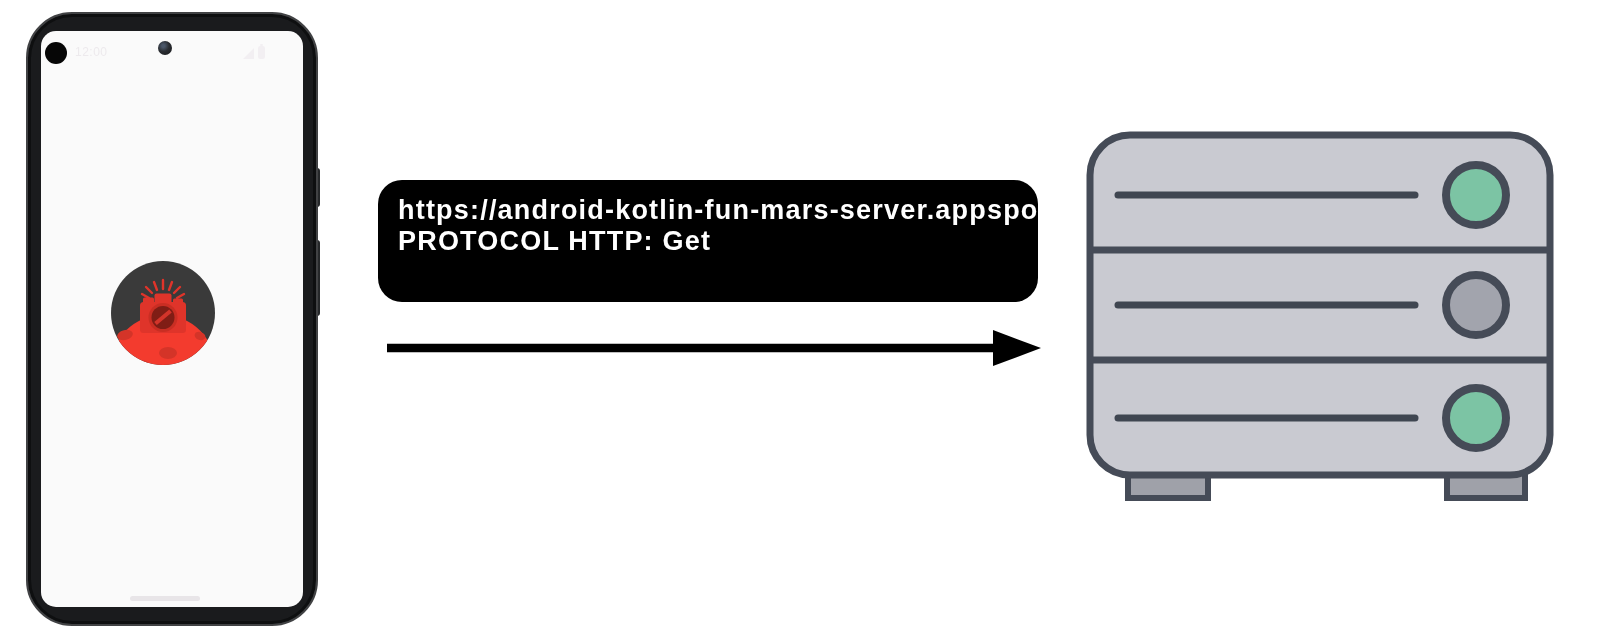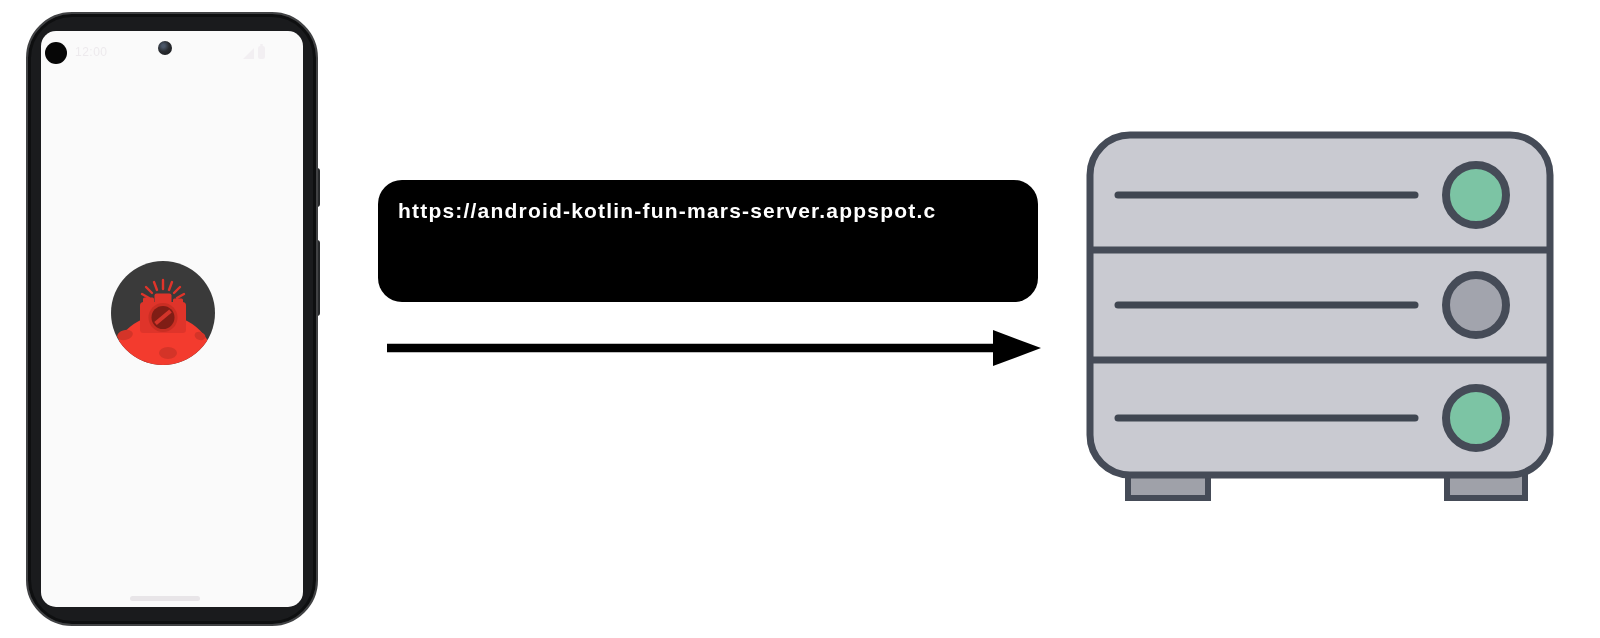--- a/index.html
+++ b/index.html
@@ -30,21 +30,21 @@
   .status-right{position:absolute;left:202px;top:15px;display:flex;gap:4px;align-items:flex-end;}
   .signal-shape{width:0;height:0;border-left:11px solid transparent;border-bottom:11px solid #f2eff2;}
   .battery-shape{width:7px;height:13px;background:#f2eff2;border-radius:2px;position:relative;}
   .battery-shape::before{content:"";position:absolute;left:2px;top:-2px;width:3px;height:2px;background:#f2eff2;border-radius:1px;}
   .app-icon{position:absolute;left:70px;top:230px;width:104px;height:104px;}
   .home-pill{position:absolute;left:89px;top:565px;width:70px;height:5px;border-radius:3px;background:#e8e5e8;}
   
   .bubble{
     position:absolute;left:378px;top:180px;width:660px;height:122px;box-sizing:border-box;
     background:#000000;border-radius:24px;padding:15px 20px;
-    color:#ffffff;font-weight:700;font-size:21px;line-height:31px;letter-spacing:1.2px;
+    color:#ffffff;font-weight:700;font-size:27px;line-height:31px;letter-spacing:1.2px;
   }
   .bubble div{white-space:nowrap;}
   
   .arrow-svg{position:absolute;left:385px;top:327px;}
   
   .server-svg{position:absolute;left:1078px;top:128px;}
 </style>
 </head>
 <body>
 
@@ -100,20 +100,21 @@
           </g>
         </svg>
 
         <div class="home-pill"></div>
       </div>
     </div>
   </div>
 
   <div class="bubble" title="https://android-kotlin-fun-mars-server.appspot.com/photos">
     <div>https://android-kotlin-fun-mars-server.appspot.c</div>
+    <div>PROTOCOL HTTP: Get</div>
   </div>
 
   <svg class="arrow-svg" width="660" height="42" viewBox="0 0 660 42">
     <line x1="2" y1="21" x2="614" y2="21" stroke="#000000" stroke-width="8.5"></line>
     <polygon points="608,3 656,21 608,39" fill="#000000"></polygon>
   </svg>
 
   <svg class="server-svg" width="480" height="380" viewBox="0 0 480 380">
 
     <rect x="50" y="330" width="80" height="40" stroke="#454B57" stroke-width="6" fill="#9FA1A9"></rect>

